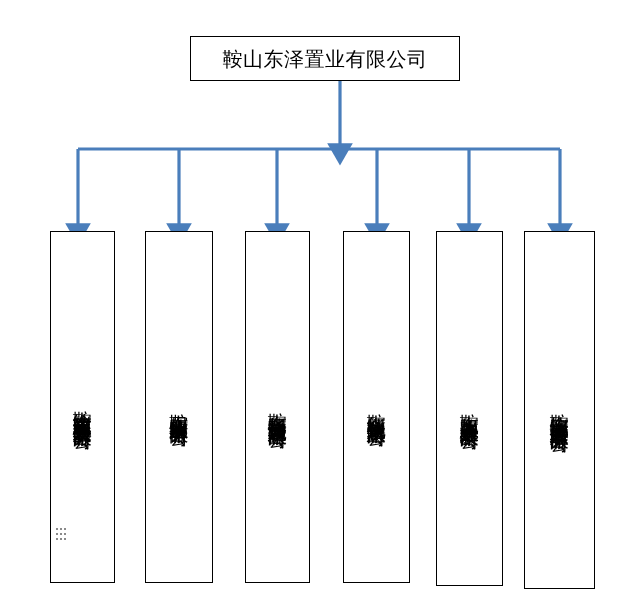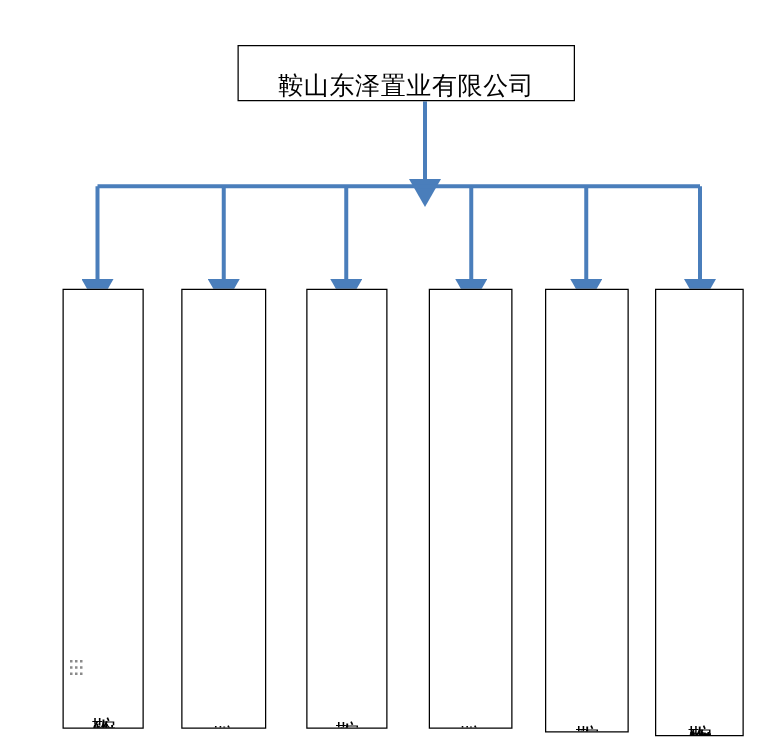--- a/index.html
+++ b/index.html
@@ -25,21 +25,21 @@
     width: 620px;
     height: 598px;
     pointer-events: none;
   }
   .node {
     position: absolute;
     box-sizing: border-box;
     border: 1px solid #000000;
     background: #ffffff;
     display: flex;
-    align-items: flex-end;
+    align-items: center;
     justify-content: center;
     overflow: hidden;
   }
   .node-root {
     left: 190px;
     top: 36px;
     width: 270px;
     height: 45px;
   }
   .node-root .node-label {

